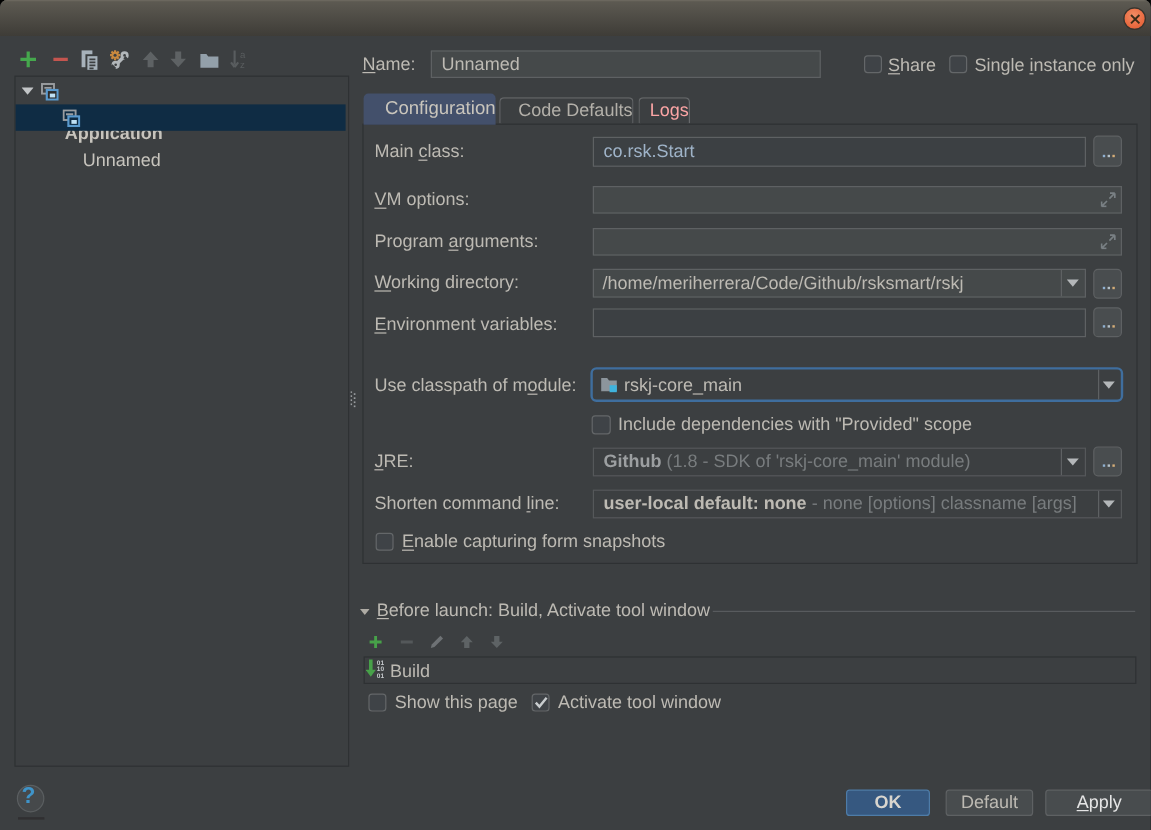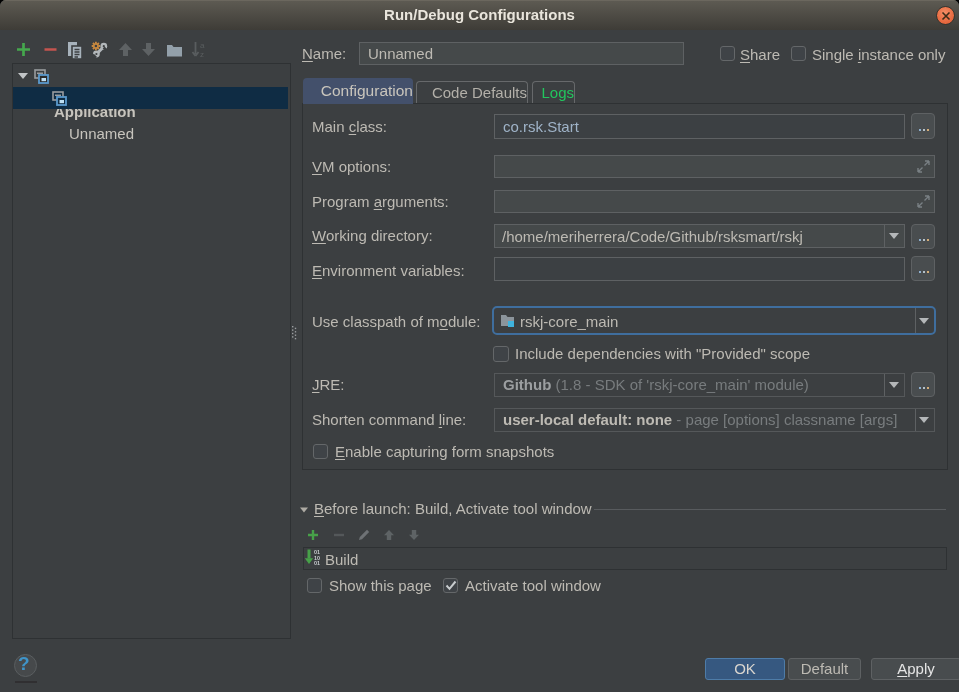--- a/index.html
+++ b/index.html
@@ -43,21 +43,20 @@
   .tab{position:absolute;box-sizing:border-box;border-radius:4px 4px 0 0;text-align:right;}
   
   .btn{position:absolute;height:22px;box-sizing:border-box;border-radius:3px;
        text-align:center;line-height:20px;}
 </style>
 </head>
 <body>
 <div id="win">
 
   <div id="titlebar"></div>
-  <div id="title">Run/Debug Configurations</div>
   <div id="closebtn">
       <svg width="10" height="10" viewBox="0 0 10 10">
     <path d="M1.5 1.5 L8.5 8.5 M8.5 1.5 L1.5 8.5" stroke="#3b2c18" stroke-width="1.6"></path>
       </svg>
     </div>
 
   <div class="abs" id="lefttoolbar">
 
     <svg class="abs" style="left:16px;top:42px" width="15" height="15" viewBox="0 0 15 15">
       <path d="M7.5 1 V14 M1 7.5 H14" stroke="#45a84d" stroke-width="2.7"></path>
@@ -148,21 +147,21 @@
   <div class="cb" style="left:720px;top:46px"></div>
   <div class="label" style="left:740px;top:46px"><span class="u">S</span>hare</div>
   <div class="cb" style="left:791px;top:46px"></div>
   <div class="label" style="left:812px;top:46px">Single <span class="u">i</span>nstance only</div>
 
   <div class="tab" style="left:303px;top:78px;width:110px;height:26px;background:#43506b;
        line-height:25px;color:#c9c5bc;z-index:3;font-size:15.5px">Configuration</div>
   <div class="tab" style="left:416px;top:81px;width:112px;height:22px;border:1px solid #67696b;
        border-bottom:none;line-height:21px;color:#b3b0a9">Code Defaults</div>
   <div class="tab" style="left:532px;top:81px;width:43px;height:22px;border:1px solid #67696b;
-       border-bottom:none;line-height:21px;color:#22c55e">Logs</div>
+       border-bottom:none;line-height:21px;color:#fca5a5">Logs</div>
 
   <div class="abs" style="left:302px;top:103px;width:646px;height:367px;box-sizing:border-box;
        border:1px solid #2e3133"></div>
 
   <div class="label" style="left:312px;top:118px">Main <span class="u">c</span>lass:</div>
   <div class="field" style="left:494px;top:114px;width:411px;height:25px;background:#3c4043"></div>
   <div class="fieldtext" style="left:503px;top:118px;color:#9fb3c8">co.rsk.Start</div>
   <div class="dots" style="left:911px;top:113px">
       <i class="d1" style="left:7px"></i>
       <i class="d2" style="left:11px"></i>
@@ -220,21 +219,21 @@
   <div class="vsep" style="left:884px;top:374px;height:22px"></div>
   <div class="tri" style="left:889px;top:382px"></div>
   <div class="dots" style="left:911px;top:372px;height:25px">
       <i class="d1" style="left:7px;top:14px"></i>
       <i class="d2" style="left:11px;top:14px"></i>
       <i class="d3" style="left:15px;top:14px"></i>
     </div>
 
   <div class="label" style="left:312px;top:411px">Shorten command <span class="u">l</span>ine:</div>
   <div class="combo" style="left:494px;top:408px;width:441px;height:24px"></div>
-  <div class="fieldtext" style="left:503px;top:411px"><b>user-local default: none</b><span class="gray"> - page [options] classname [args]</span></div>
+  <div class="fieldtext" style="left:503px;top:411px"><b>user-local default: none</b><span class="gray"> - none [options] classname [args]</span></div>
   <div class="vsep" style="left:915px;top:409px;height:22px"></div>
   <div class="tri" style="left:919px;top:417px"></div>
 
   <div class="cb" style="left:313px;top:444px"></div>
   <div class="label" style="left:335px;top:443px"><span class="u">E</span>nable capturing form snapshots</div>
 
   <svg class="abs" style="left:300px;top:507px" width="8" height="6" viewBox="0 0 8 6">
     <path d="M0 0.5 H8 L4 5.5 Z" fill="#aeaba4"></path>
     </svg>
   <div class="label" style="left:314px;top:500px"><span class="u">B</span>efore launch: Build, Activate tool window</div>
@@ -273,19 +272,19 @@
   <svg class="abs" style="left:445px;top:580px" width="12" height="11" viewBox="0 0 12 11">
     <path d="M1.5 5.5 L4.5 8.8 L10.5 1.5" stroke="#c8ccce" stroke-width="2" fill="none"></path>
     </svg>
   <div class="label" style="left:465px;top:577px">Activate tool window</div>
 
   <div class="abs" style="left:14px;top:654px;width:23px;height:23px;border-radius:50%;
        background:#46494b;border:1px solid #5a5e60;box-sizing:border-box;"></div>
   <div class="abs" style="left:15px;top:681px;width:22px;height:2px;background:#302f31"></div>
   <div class="abs" style="left:18px;top:653px;font-size:19px;font-weight:bold;color:#3f94c9">?</div>
 
-  <div class="btn" style="left:705px;top:658px;width:80px;background:#365880;border:1px solid #4e7ca8;
-       color:#d9d5ce;font-weight:normal">OK</div>
+  <div class="btn" style="left:705px;top:658px;width:70px;background:#365880;border:1px solid #4e7ca8;
+       color:#d9d5ce;font-weight:bold">OK</div>
   <div class="btn" style="left:788px;top:658px;width:73px;background:#484c4e;border:1px solid #5e6163;
        color:#bdbab3">Default</div>
   <div class="btn" style="left:871px;top:658px;width:90px;background:#484c4e;border:1px solid #5e6163;
        color:#e5e5e5"><span class="u">A</span>pply</div>
 </div>
 
 </body></html>

